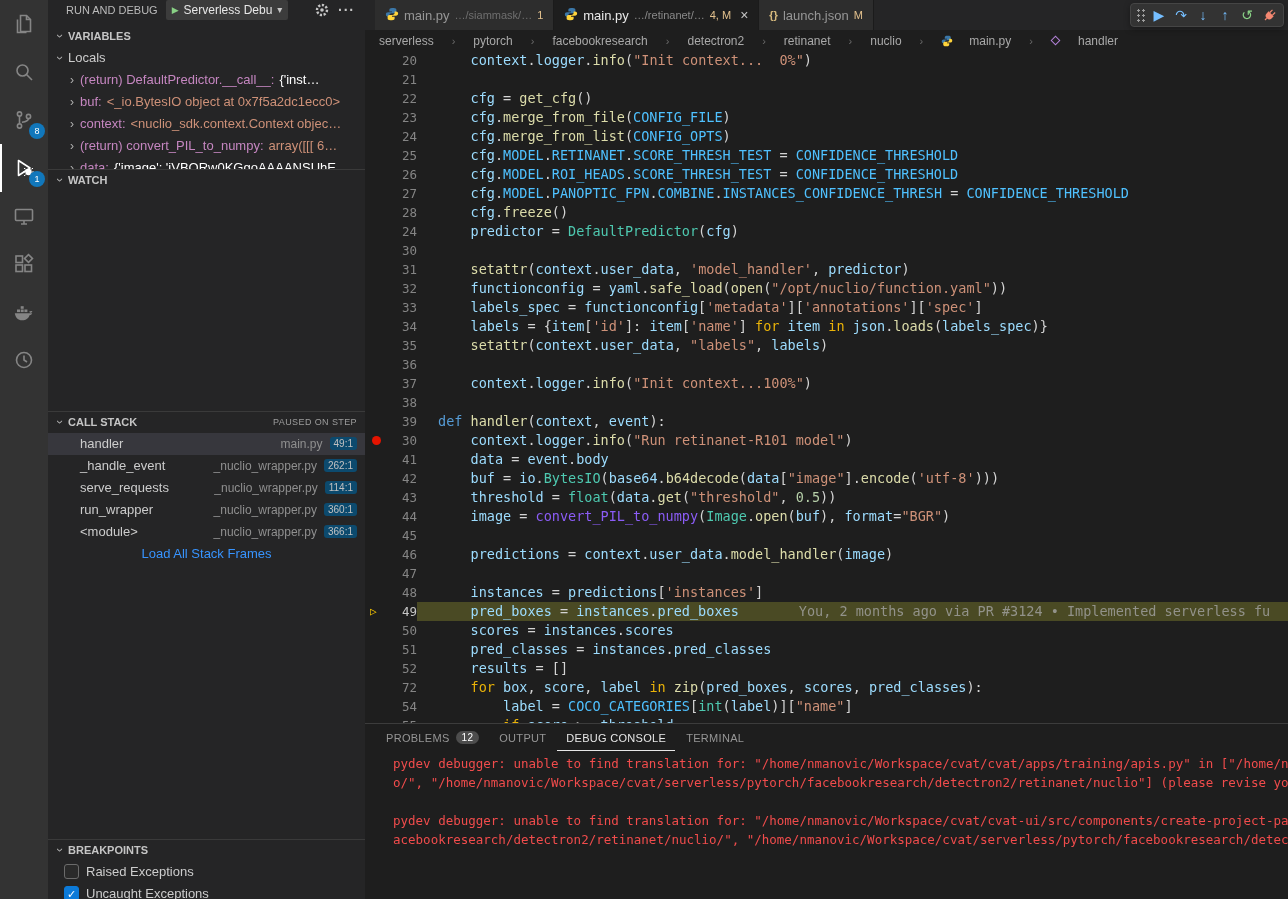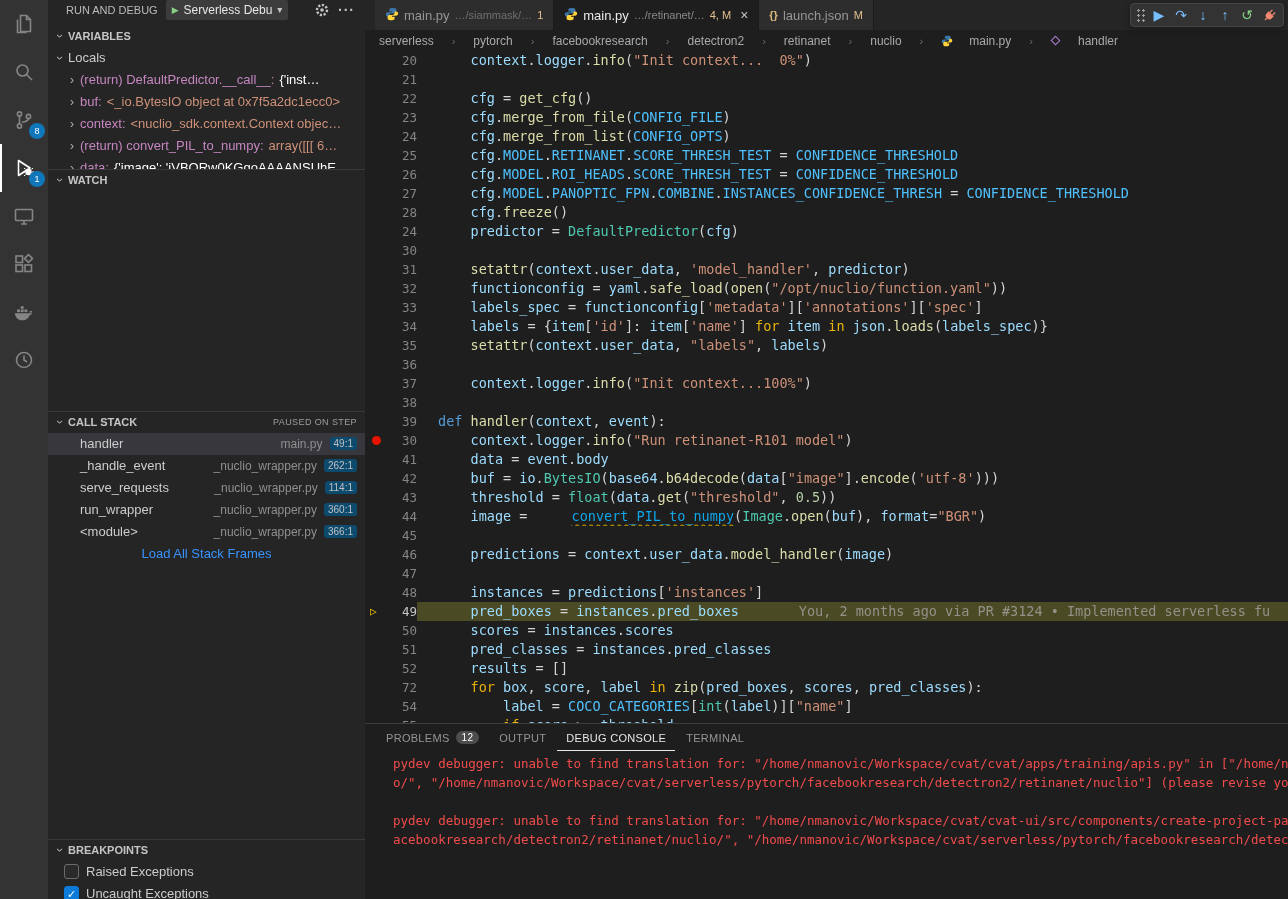--- a/index.html
+++ b/index.html
@@ -91,21 +91,21 @@
   .bpdot { position:absolute; left:7px; top:5px; width:9px; height:9px; border-radius:50%; background:#e51400; }
   .curarrow { position:absolute; left:5px; top:0; color:#ffcc00; font-size:11px; line-height:19px; font-style:normal; font-weight:bold; }
   .ln { width:28px; flex:none; text-align:right; color:#858585; font-size:12.5px; }
   .cl.current .ln { color:#c6c6c6; }
   .codetxt { flex:1; white-space:pre; padding-left:21px; overflow:hidden; color:#d4d4d4; }
   .cl.current .codetxt { background:rgba(230,230,60,0.22); }
   .blame { color:#92928a; margin-left:60px; }
   .tk-p { color:#d4d4d4; } .tk-k { color:#569cd6; } .tk-c { color:#eab308; }
   .tk-f { color:#dcdcaa; } .tk-t { color:#4ec9b0; } .tk-s { color:#ce9178; }
   .tk-n { color:#b5cea8; } .tk-v { color:#9cdcfe; } .tk-C { color:#4fc1ff; }
-  .tk-w { color:#0ea5e9; text-decoration:underline; text-decoration-style:wavy; text-decoration-color:#b89500; text-underline-offset:3px;margin-left:36px; }
+  .tk-w { color:#8b5cf6; text-decoration-style:wavy; text-decoration-color:#b89500; text-underline-offset:3px; }
 
   
   .panel { height:176px; flex:none; border-top:1px solid #3c3c3c; display:flex; flex-direction:column; background:#1e1e1e; }
   .panel-tabs { height:27px; flex:none; display:flex; align-items:stretch; padding-left:12px; gap:2px; }
   .ptab { padding:0 9px; font-size:11px; letter-spacing:.3px; color:#969696; display:flex; align-items:center; gap:6px; cursor:pointer; }
   .ptab.active { color:#e7e7e7; box-shadow:inset 0 -1px 0 #e7e7e7; }
   .pbadge { background:#4d4d4d; color:#ffffff; border-radius:9px; font-size:10px; padding:1px 6px; }
   .console { flex:1; overflow:hidden; padding:3px 0 0 28px; font-family:"DejaVu Sans Mono", monospace;
     font-size:12.5px; line-height:19px; color:#f14c4c; }
   .console-line { white-space:pre; height:19px; overflow:hidden; }

